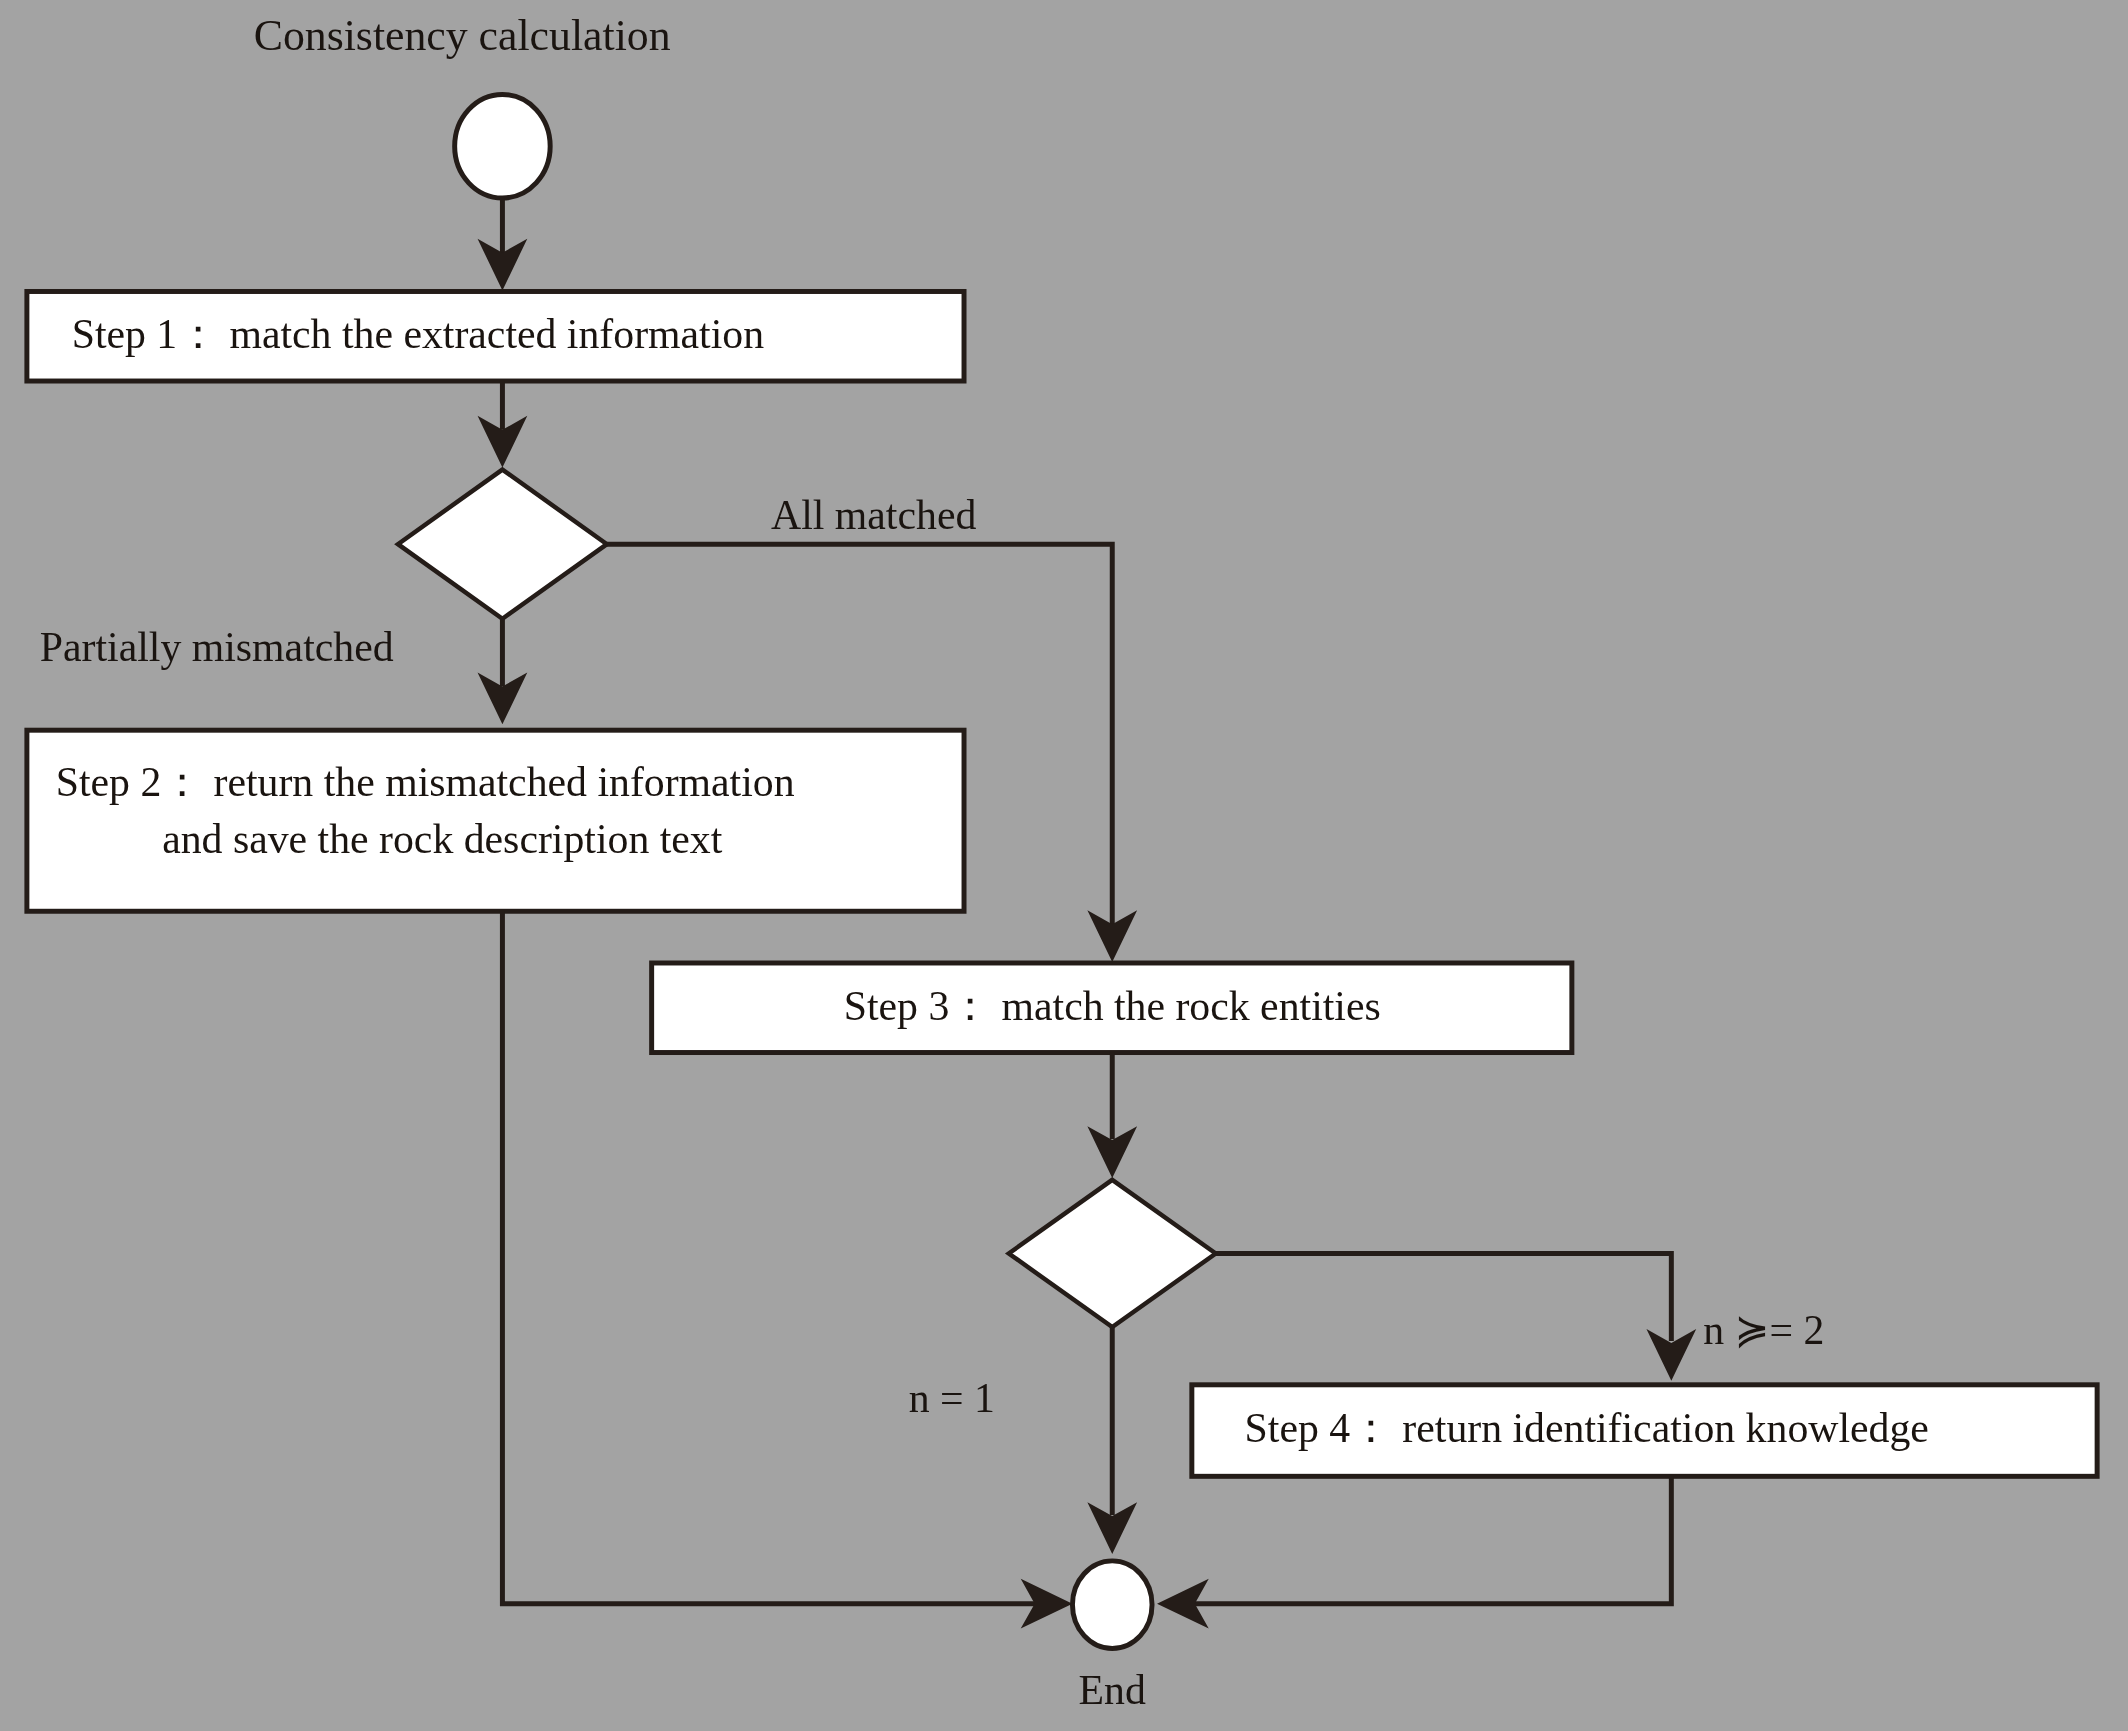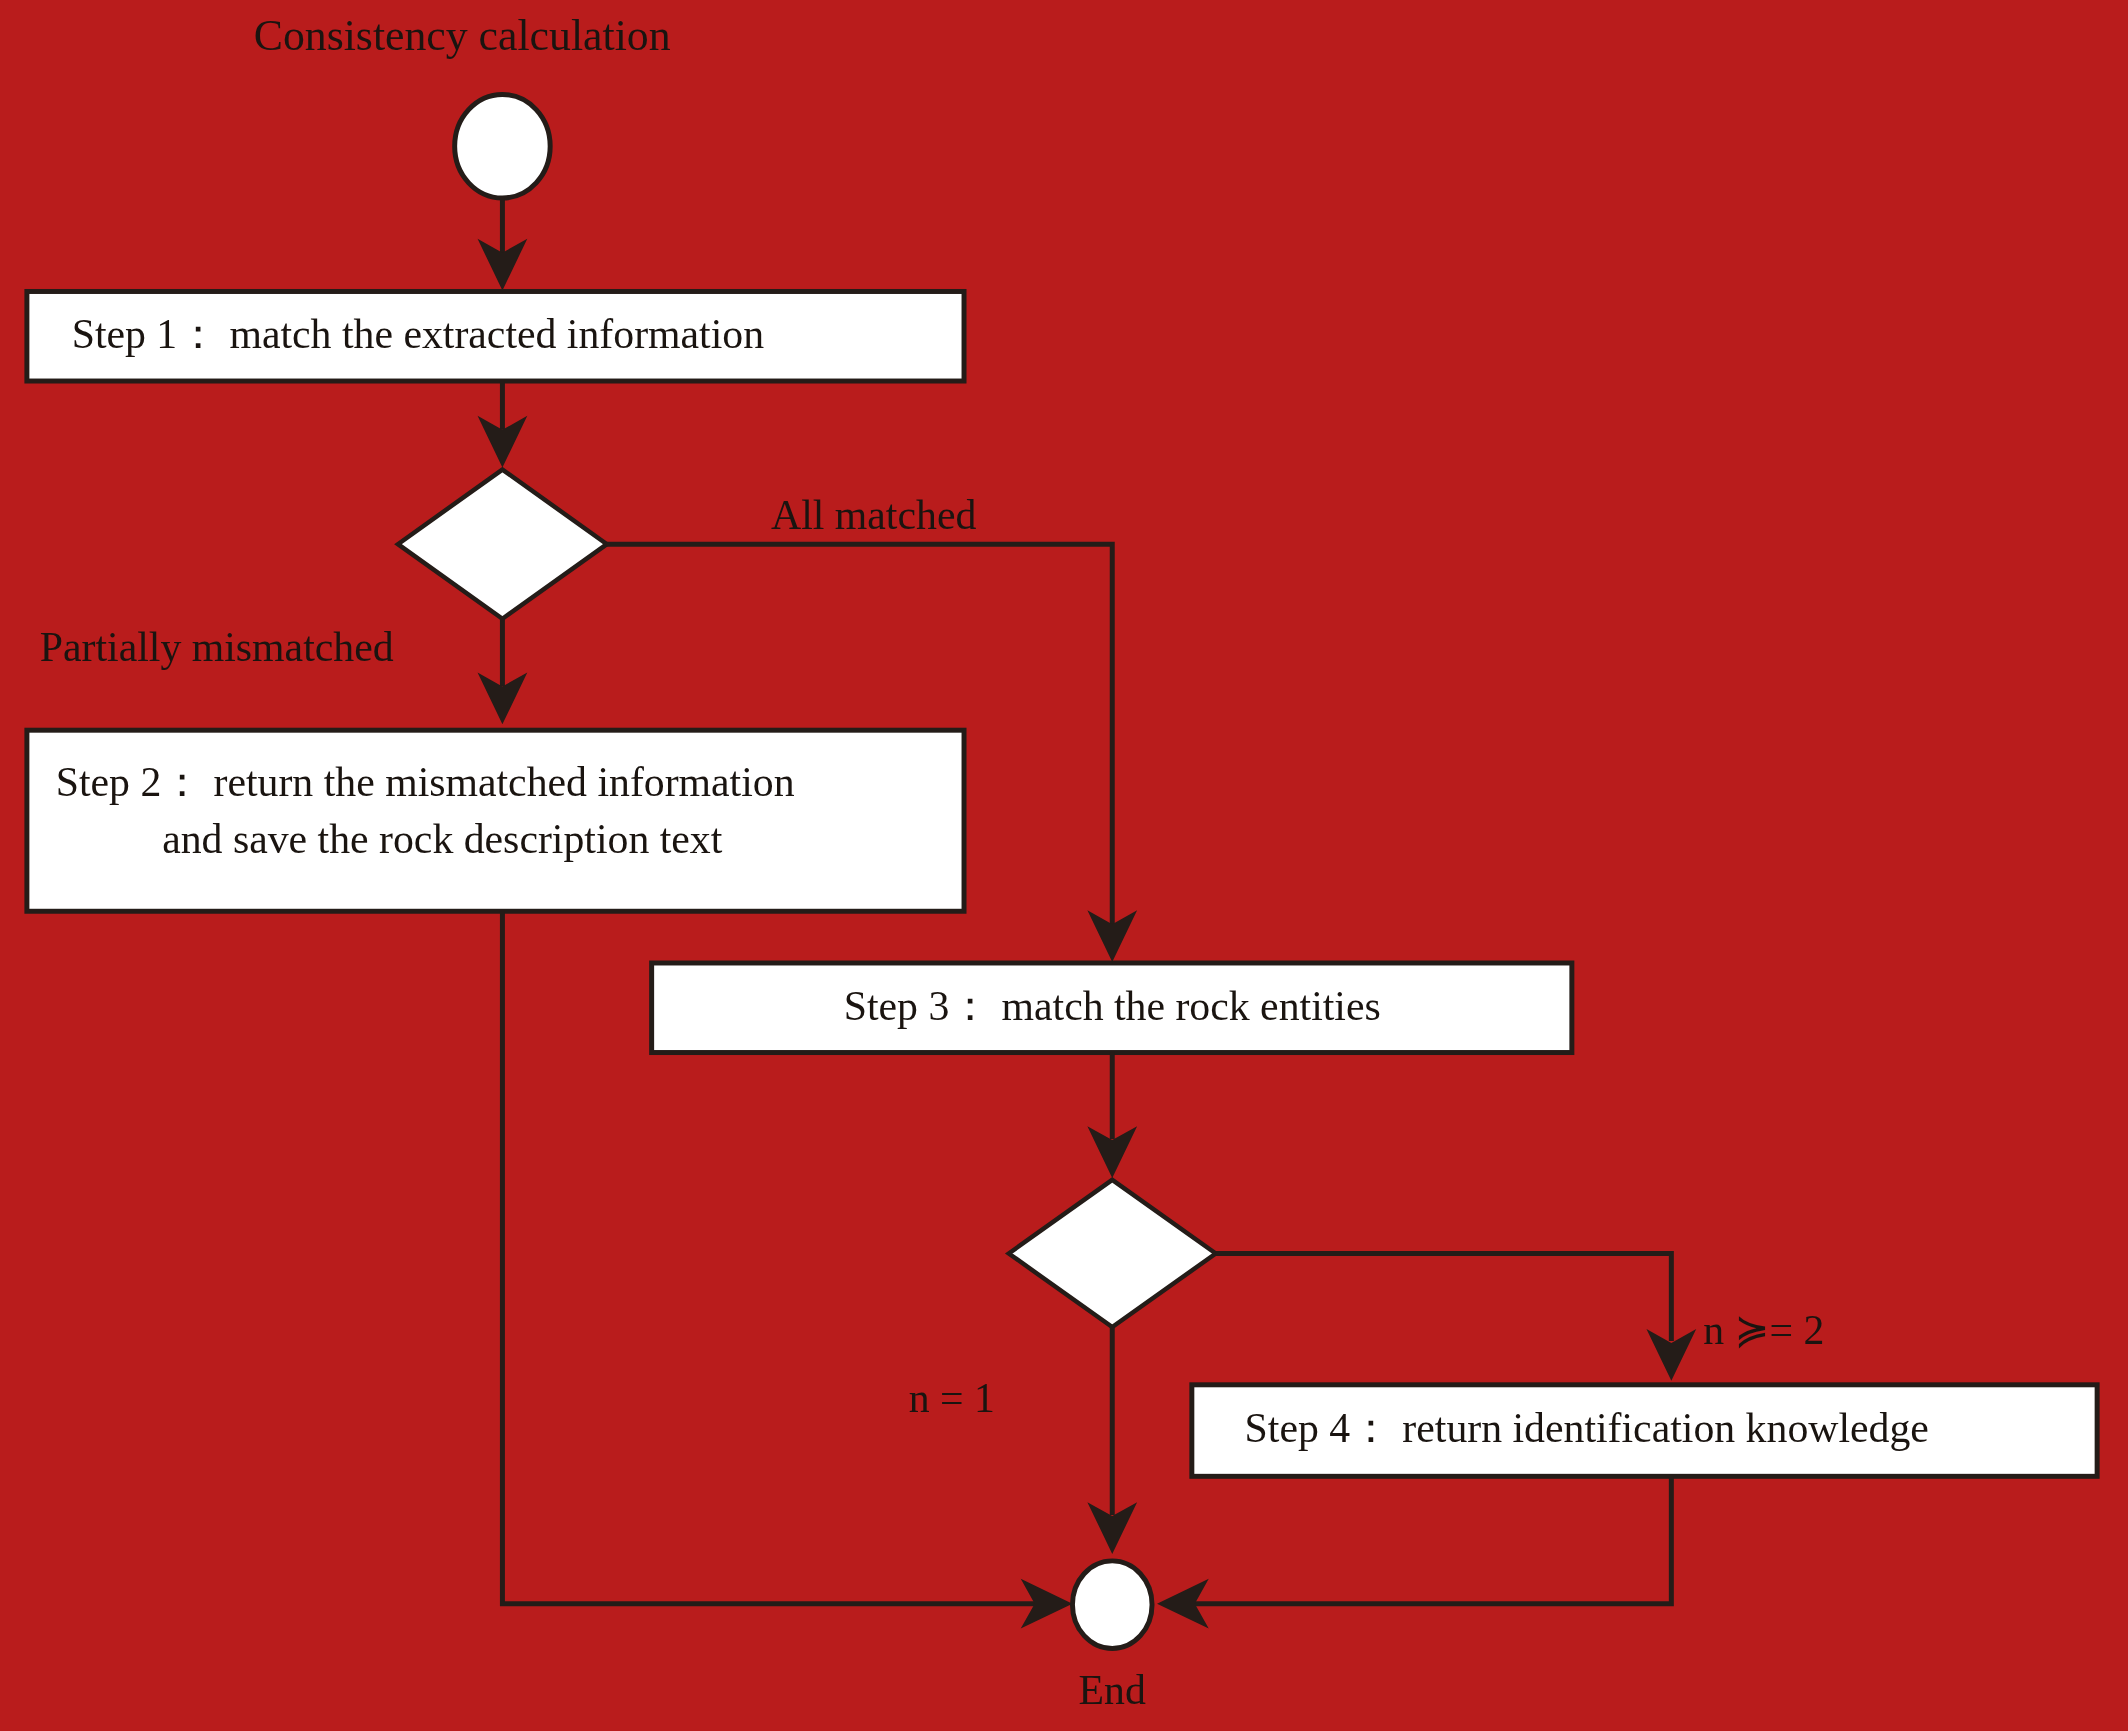--- a/index.html
+++ b/index.html
@@ -10,21 +10,21 @@
   body {
     width: 2128px;
     height: 1731px;
     font-family: "Liberation Serif", "DejaVu Serif", serif;
     overflow: hidden;
   }
   #flowchart-root {
     position: relative;
     width: 2128px;
     height: 1731px;
-    background: #b91c1c;
+    background: #a3a3a3;
   }
   svg.chart-canvas {
     position: absolute;
     left: 0;
     top: 0;
     width: 2128px;
     height: 1731px;
   }
   .node-shape {
     fill: #ffffff;

